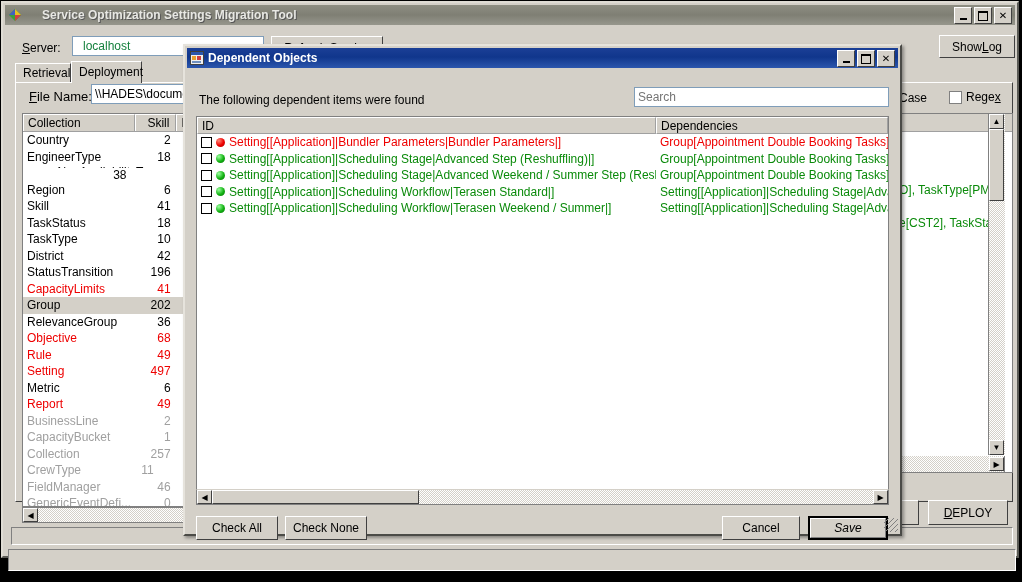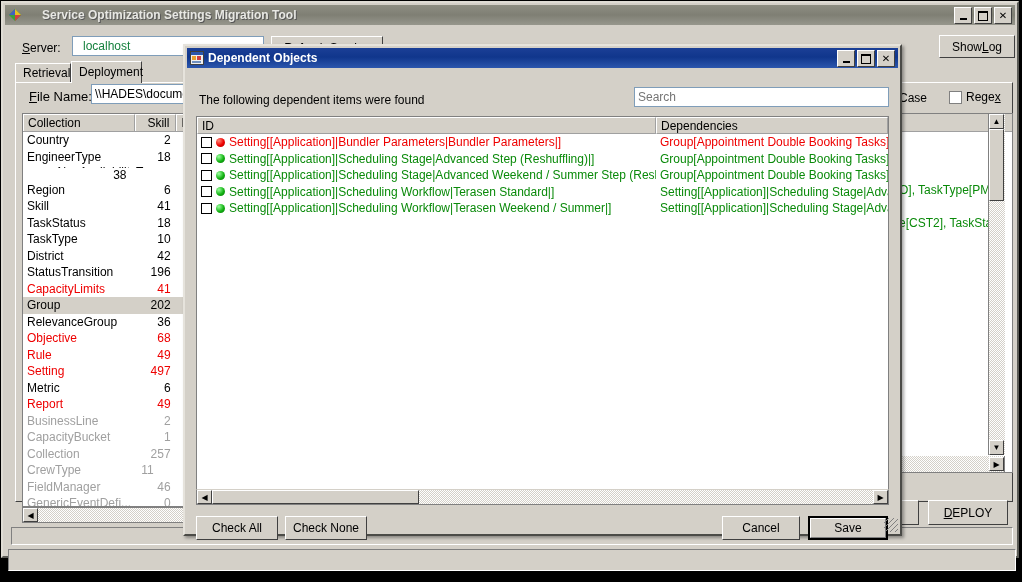--- a/index.html
+++ b/index.html
@@ -217,20 +217,21 @@
     font-size:12px;display:flex;align-items:center;justify-content:center;color:#000;box-sizing:border-box;
   }
   #btn-check-all{left:11px;top:470px;width:82px;}
   #btn-check-none{left:100px;top:470px;width:82px;}
   #btn-cancel{left:537px;top:470px;width:78px;}
   #btn-save{left:623px;top:470px;width:80px;border:2px solid #000;}
   #btn-save .inner{
     width:100%;height:100%;display:flex;align-items:center;justify-content:center;
     border-top:1px solid #fff;border-left:1px solid #fff;border-right:1px solid #808080;border-bottom:1px solid #808080;
     box-sizing:border-box;
+    font-style:italic;
   }
   #dlg-grip{
     position:absolute;right:2px;bottom:2px;width:14px;height:14px;
     background:
       linear-gradient(135deg,transparent 42%,#fff 42%,#fff 50%,#808080 50%,#808080 58%,transparent 58%) 0 0/5px 5px;
   }
   .u{text-decoration:underline;}
 </style>
 </head>
 <body>

